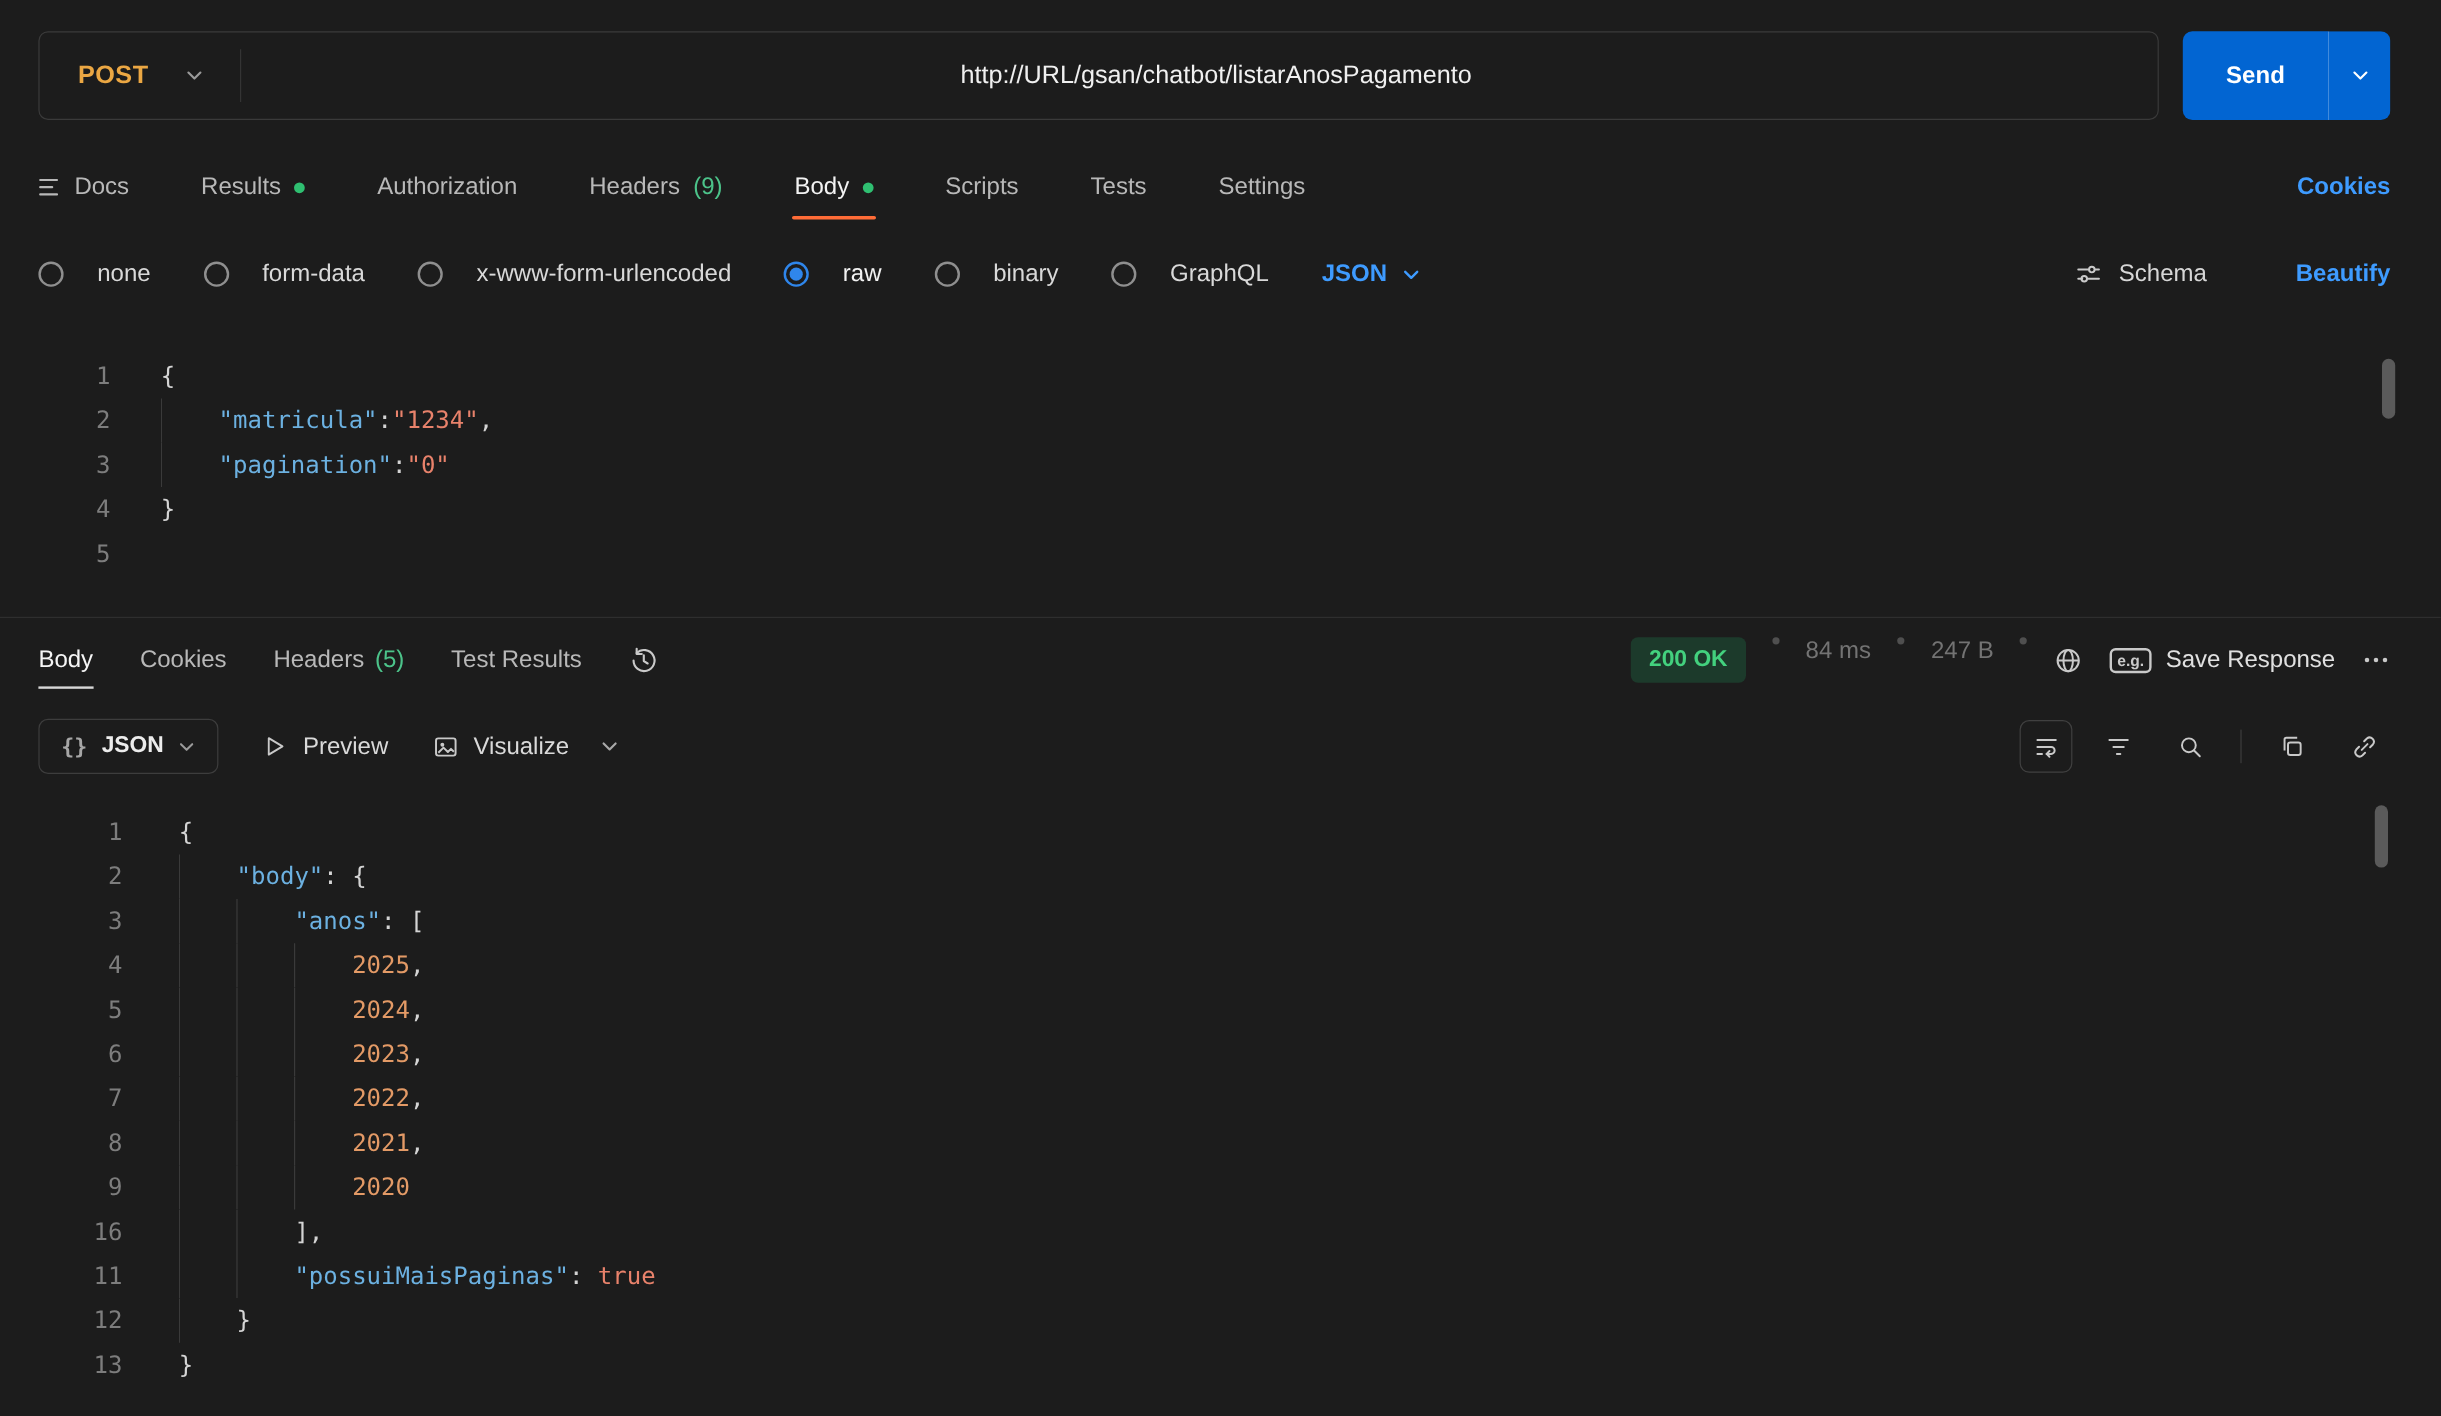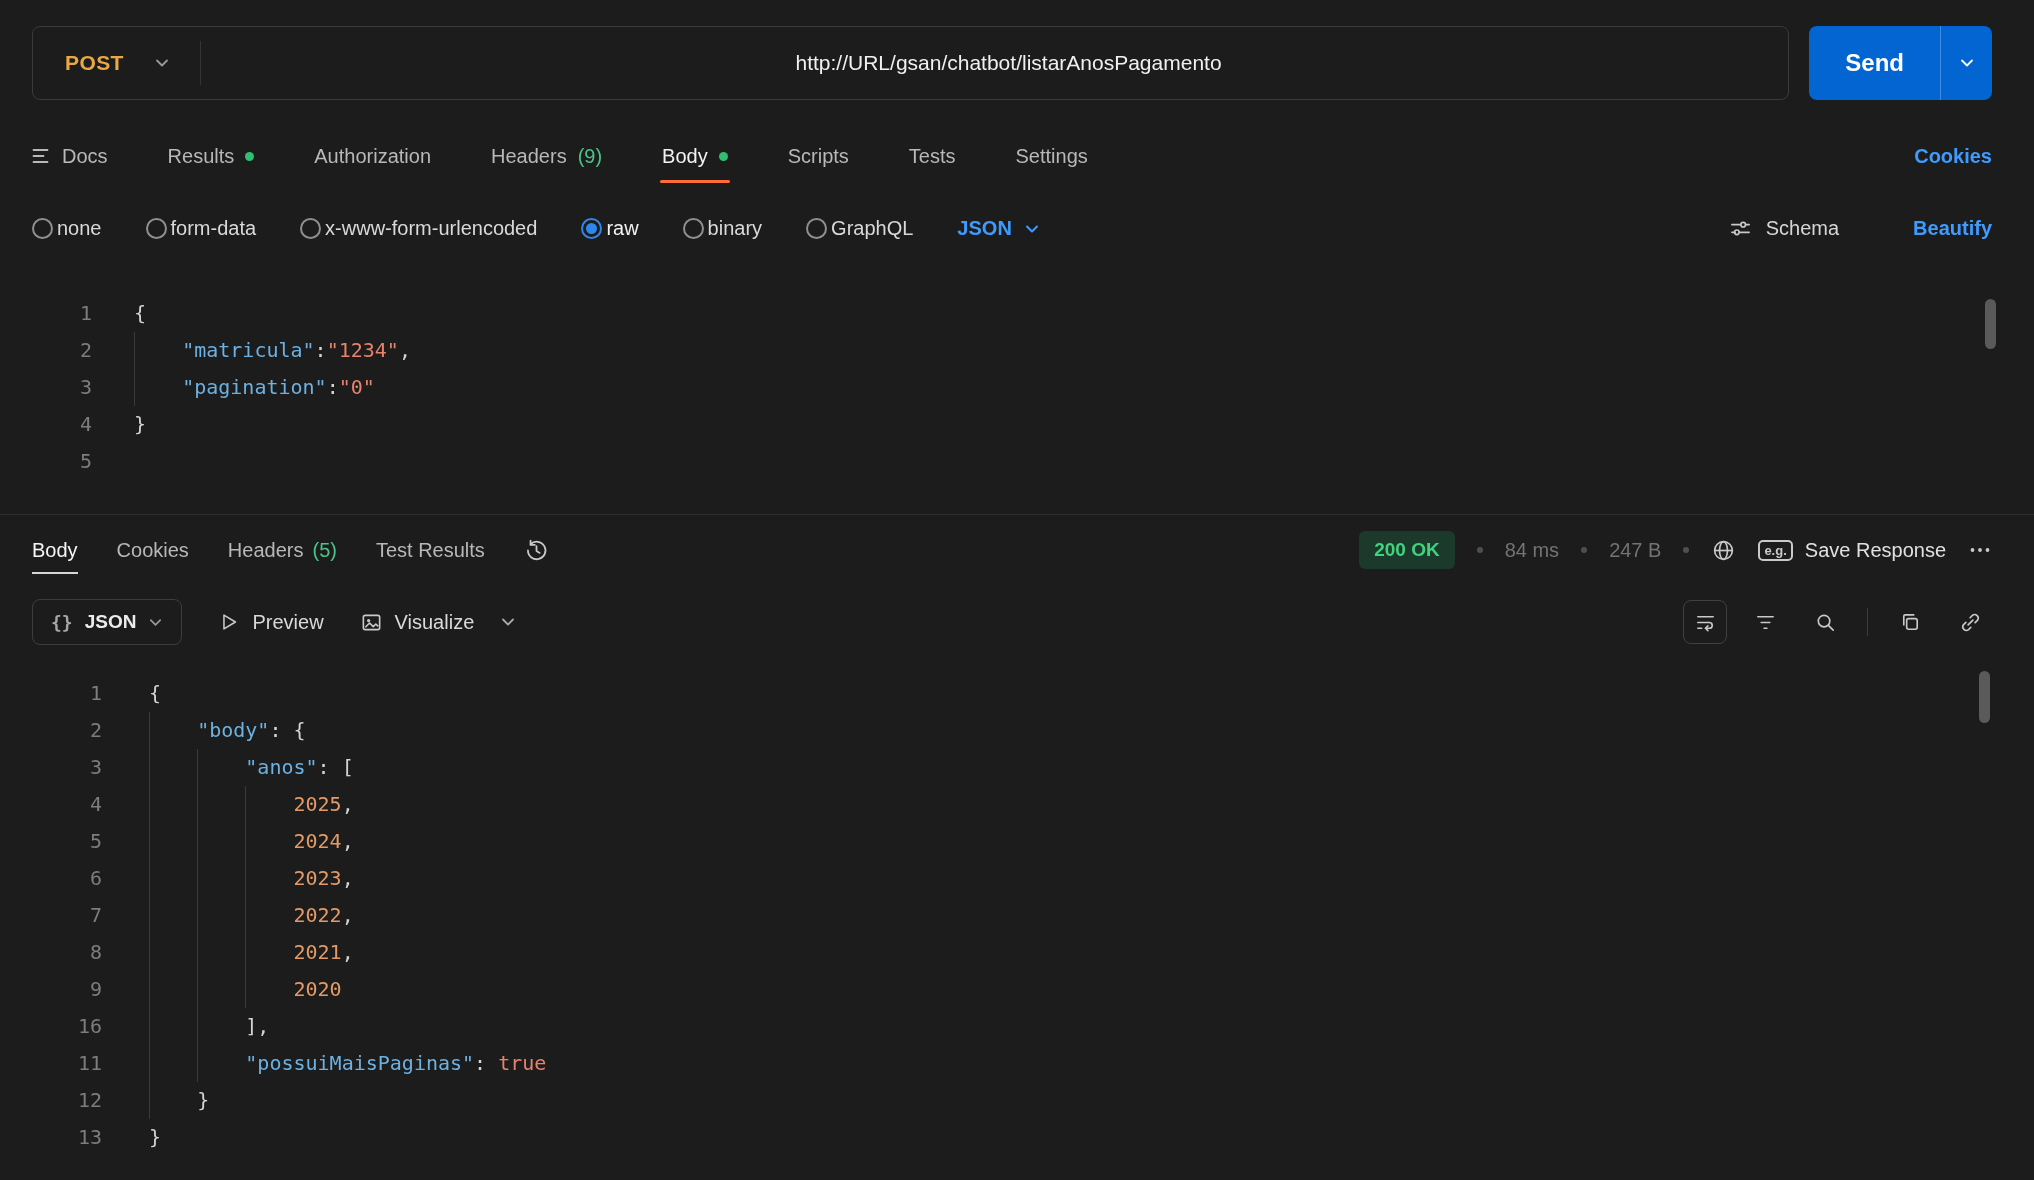--- a/index.html
+++ b/index.html
@@ -13,35 +13,35 @@
 
   
   .url-row { display:flex; align-items:stretch; gap:20px; margin:26px 42px 0 32px; height:74px; }
   .url-bar { flex:1; display:flex; align-items:center; border:1px solid #3a3a3a; border-radius:8px; }
   .method-select { display:flex; align-items:center; gap:30px; padding:0 30px 0 32px; height:100%; cursor:pointer; }
   .method-label { color:#eba743; font-weight:700; font-size:21px; letter-spacing:.4px; }
   .chev { color:#9a9a9a; display:flex; align-items:center; }
   .url-divider { width:1px; height:44px; background:#343434; }
   .url-input { flex:1; font-size:21px; color:#f0f0f0; padding-left:28px; cursor:text; white-space:nowrap; overflow:hidden;text-align:center; }
   .send-btn { display:flex; cursor:pointer; }
-  .send-main { display:flex; align-items:center; background:#0265d2; color:#fff; font-size:24px; font-weight:600; padding:0 36px; border-radius:8px 0 0 8px; }
+  .send-main { display:flex; align-items:center; background:#0265d2; color:#fff; font-size:20px; font-weight:600; padding:0 36px; border-radius:8px 0 0 8px; }
   .send-caret { display:flex; align-items:center; justify-content:center; width:52px; background:#0265d2; border-left:1px solid rgba(255,255,255,.25); border-radius:0 8px 8px 0; color:#fff; }
 
   
   .req-tabs { display:flex; align-items:center; height:52px; margin:30px 42px 0 32px; gap:60px; font-size:20px; }
   .tab { display:flex; align-items:center; gap:11px; color:#b8b8b8; cursor:pointer; height:52px; position:relative; white-space:nowrap; }
   .tab.active { color:#f2f2f2; }
   .tab.active::after { content:""; position:absolute; left:-2px; right:-2px; bottom:-1px; height:3px; background:#ff6c37; border-radius:2px; }
   .dot-green { width:9px; height:9px; border-radius:50%; background:#2fbf71; }
   .count-green { color:#4cc38a; }
   .cookies-link { margin-left:auto; color:#3e9bff; font-size:20px; font-weight:600; cursor:pointer; }
 
   
   .bt-row { display:flex; align-items:center; height:55px; margin:19px 42px 0 32px; gap:44px; font-size:20px; }
-  .bt-option { display:flex; align-items:center; gap:4px; color:#d9d9d9; cursor:pointer; white-space:nowrap; }
+  .bt-option { display:flex; align-items:center; gap:28px; color:#d9d9d9; cursor:pointer; white-space:nowrap; }
   .bt-option.selected { color:#f2f2f2; }
   .radio { width:21px; height:21px; border:2px solid #8f8f8f; border-radius:50%; flex:none; }
   .radio.checked { border-color:#2f86eb; position:relative; }
   .radio.checked::after { content:""; position:absolute; inset:3px; border-radius:50%; background:#2f86eb; }
   .lang-select { display:flex; align-items:center; gap:12px; color:#3e9bff; font-weight:700; font-size:20px; cursor:pointer; }
   .lang-select .chev { color:#3e9bff; }
   .schema-btn { margin-left:auto; display:flex; align-items:center; gap:14px; color:#d6d6d6; cursor:pointer; }
   .beautify { color:#3e9bff; font-weight:600; margin-left:30px; cursor:pointer; }
 
   
@@ -66,21 +66,21 @@
   #request-editor .sb { right:38px; top:16px; height:50px; }
   #response-editor .sb { right:44px; top:12px; height:52px; }
 
   
   .resp-header { display:flex; align-items:center; height:70px; margin:0 42px 0 32px; font-size:20px; }
   .resp-tabs { display:flex; align-items:center; gap:39px; height:100%; }
   .resp-tab { color:#b8b8b8; height:100%; display:flex; align-items:center; gap:9px; position:relative; cursor:pointer; white-space:nowrap; }
   .resp-tab.active { color:#f5f5f5; }
   .resp-tab.active::after { content:""; position:absolute; left:0; right:0; bottom:11px; height:2px; background:#d6d6d6; }
   .history-btn { color:#c9c9c9; display:flex; align-items:center; margin-left:39px; cursor:pointer; }
-  .resp-status { margin-left:auto; display:flex; align-items:center; gap:22px; }
+  .resp-status { margin-left:auto; display:flex; gap:22px; }
   .status-badge { background:#1c3a2b; color:#43d17e; font-weight:700; font-size:19px; padding:8px 15px; border-radius:6px; cursor:pointer; }
   .meta-text { color:#737373; white-space:nowrap; }
   .sep-dot { width:6px; height:6px; border-radius:50%; background:#4f4f4f; }
   .globe-btn { color:#c9c9c9; display:flex; align-items:center; cursor:pointer; }
   .save-response { display:flex; align-items:center; gap:12px; color:#e0e0e0; cursor:pointer; white-space:nowrap; }
   .eg-box { border:2px solid #c9c9c9; color:#c9c9c9; border-radius:5px; font-size:13px; padding:2px 4px; font-weight:700; line-height:1; }
   .more-btn { color:#c9c9c9; display:flex; align-items:center; cursor:pointer; }
 
   
   .resp-toolbar { display:flex; align-items:center; height:74px; margin:0 42px 0 32px; gap:36px; }

